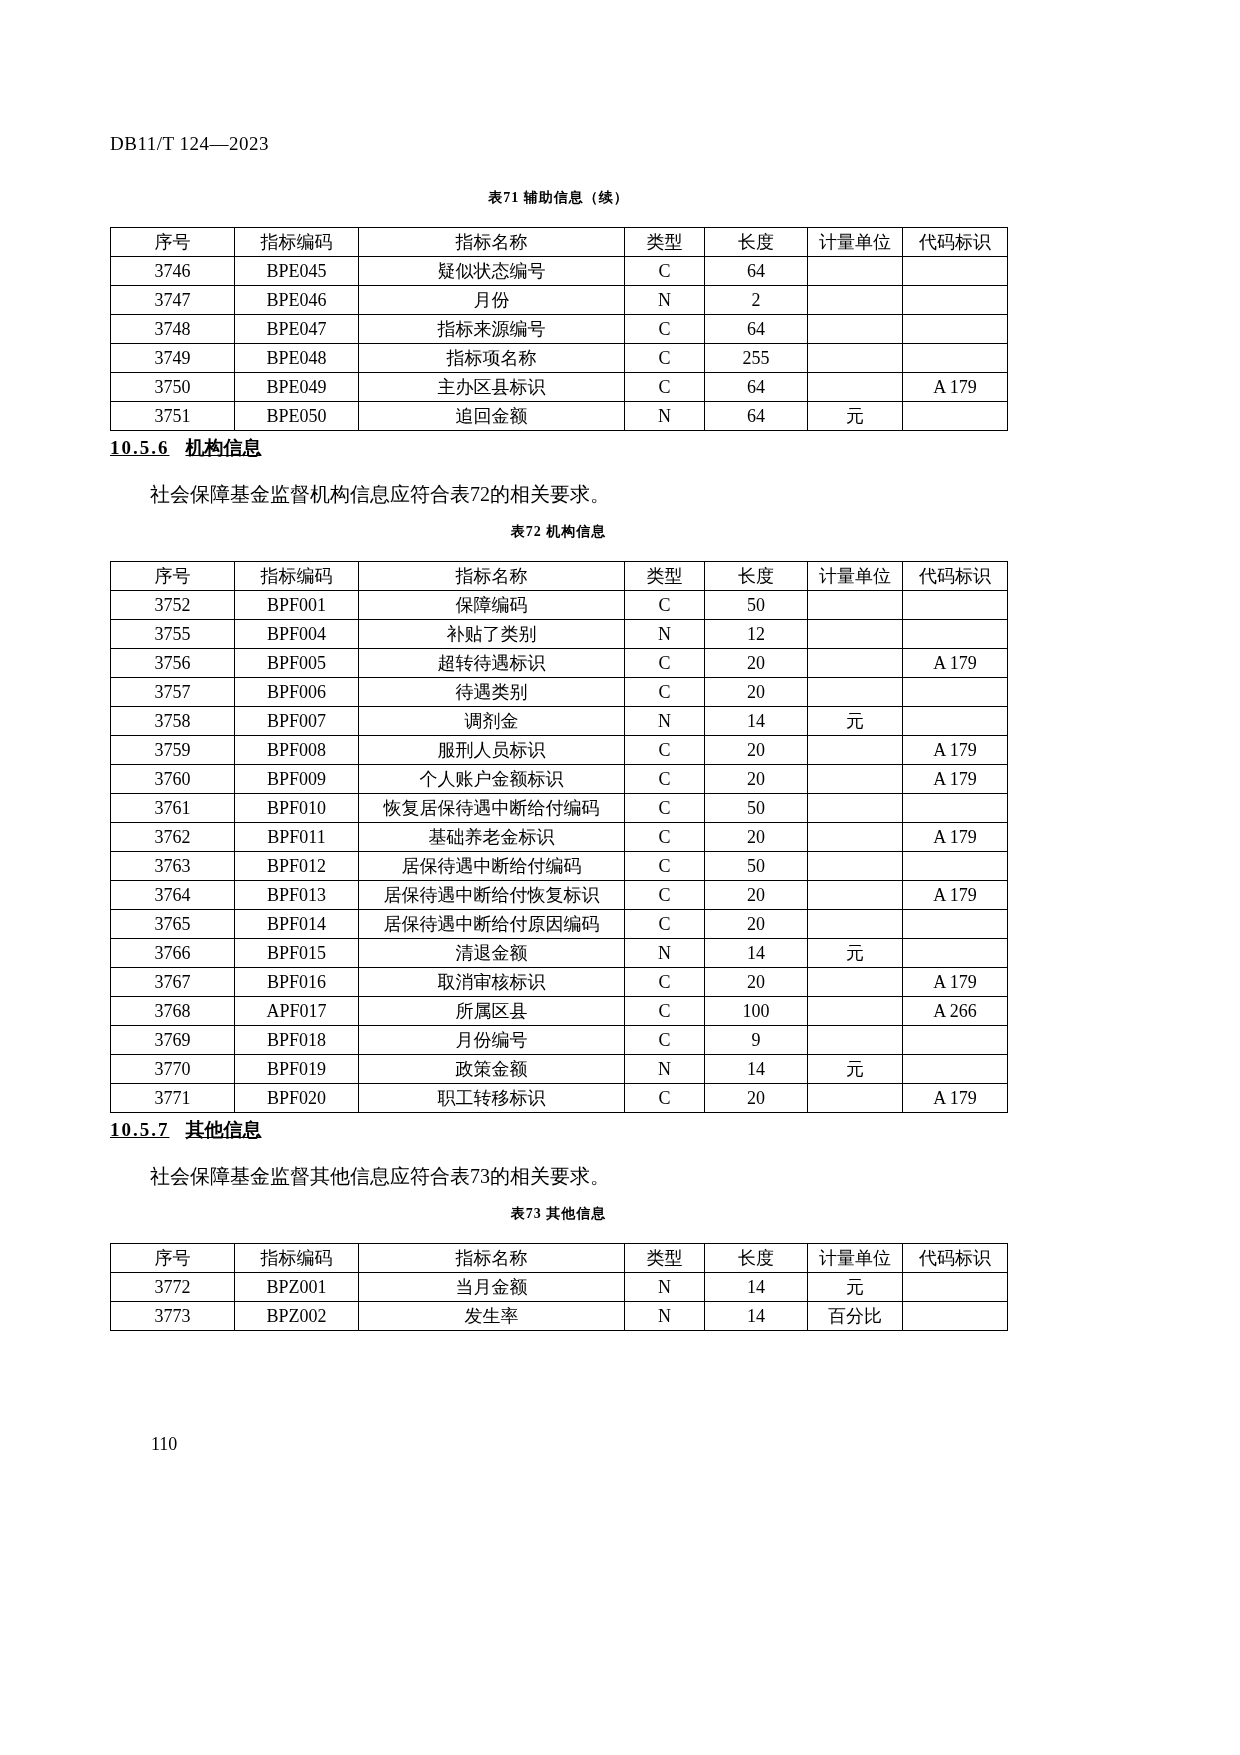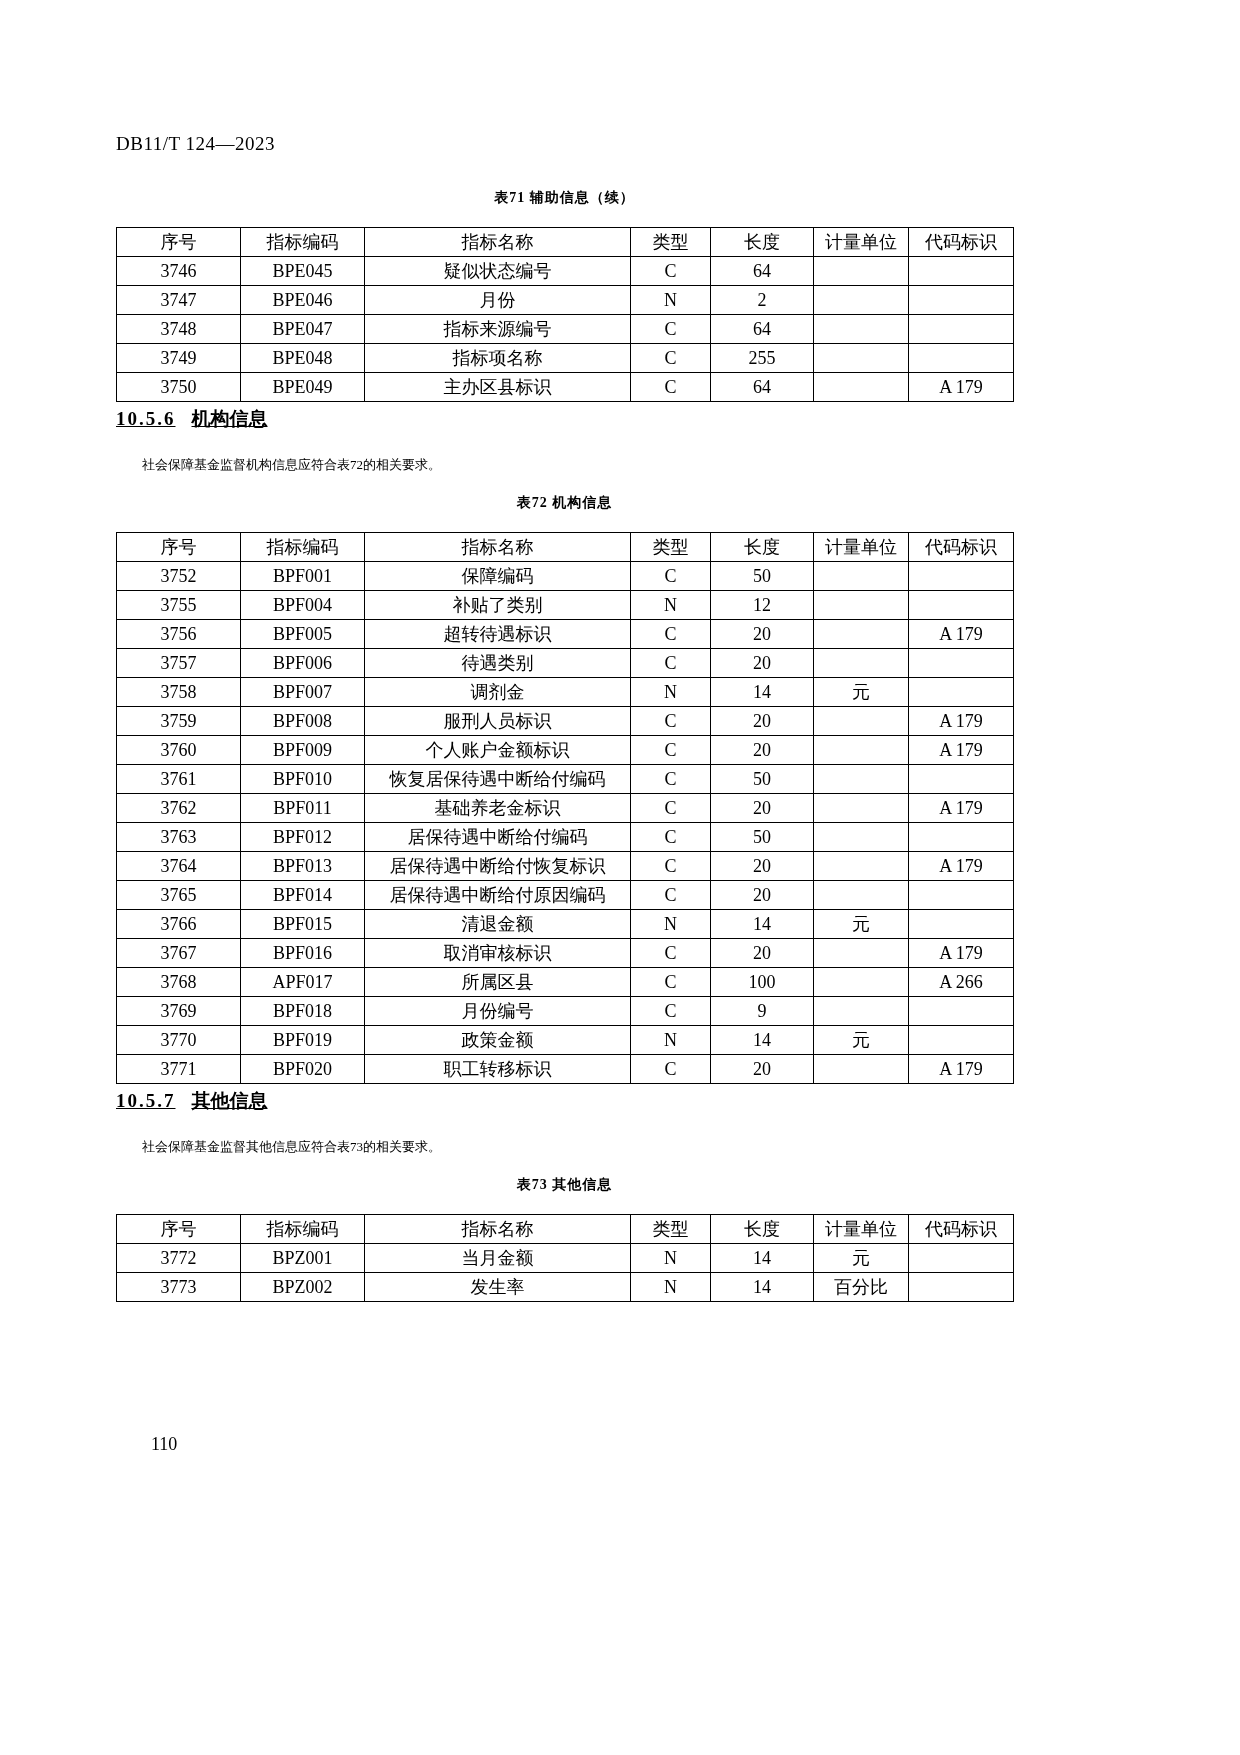--- a/index.html
+++ b/index.html
@@ -10,21 +10,21 @@
   }
   .page {
     position: relative;
     width: 1240px;
     height: 1755px;
     background: #ffffff;
     overflow: hidden;
   }
   .content {
     position: absolute;
-    left: 116px;
+    left: 110px;
     top: 133px;
     width: 897px;
   }
   .doc-header {
     font-size: 19px;
     line-height: 22px;
     margin-bottom: 32px;
     letter-spacing: 0.5px;
   }
   .table-caption {
@@ -57,21 +57,21 @@
     font-size: 19px;
     line-height: 22px;
     margin: 6px 0 24px 0;
     text-decoration: underline;
   }
   .section-heading .sec-num {
     margin-right: 16px;
     letter-spacing: 2px;
   }
   .body-paragraph {
-    font-size: 13px;
+    font-size: 20px;
     line-height: 22px;
     text-indent: 2em;
     margin: 0 0 16px 0;
   }
   .page-footer {
     position: absolute;
     left: 151px;
     top: 1433px;
     font-size: 18px;
     line-height: 22px;
@@ -146,20 +146,29 @@
           </tr>
           <tr>
             <td>3750</td>
             <td>BPE049</td>
             <td>主办区县标识</td>
             <td>C</td>
             <td>64</td>
             <td></td>
             <td>A 179</td>
           </tr>
+          <tr>
+            <td>3751</td>
+            <td>BPE050</td>
+            <td>追回金额</td>
+            <td>N</td>
+            <td>64</td>
+            <td>元</td>
+            <td></td>
+          </tr>
         </tbody>
       </table>
 
     <div class="section-heading">
       <span class="sec-num">10.5.6</span><span class="sec-title">机构信息</span>
     </div>
     <p class="body-paragraph">社会保障基金监督机构信息应符合表72的相关要求。</p>
 
     <div class="table-caption">表72 机构信息</div>
     <table class="data-table" data-table="tables.1">

